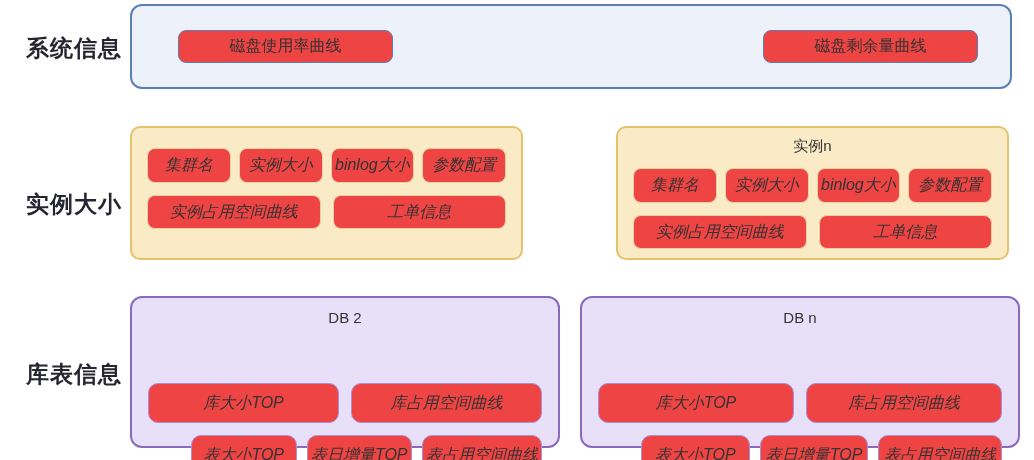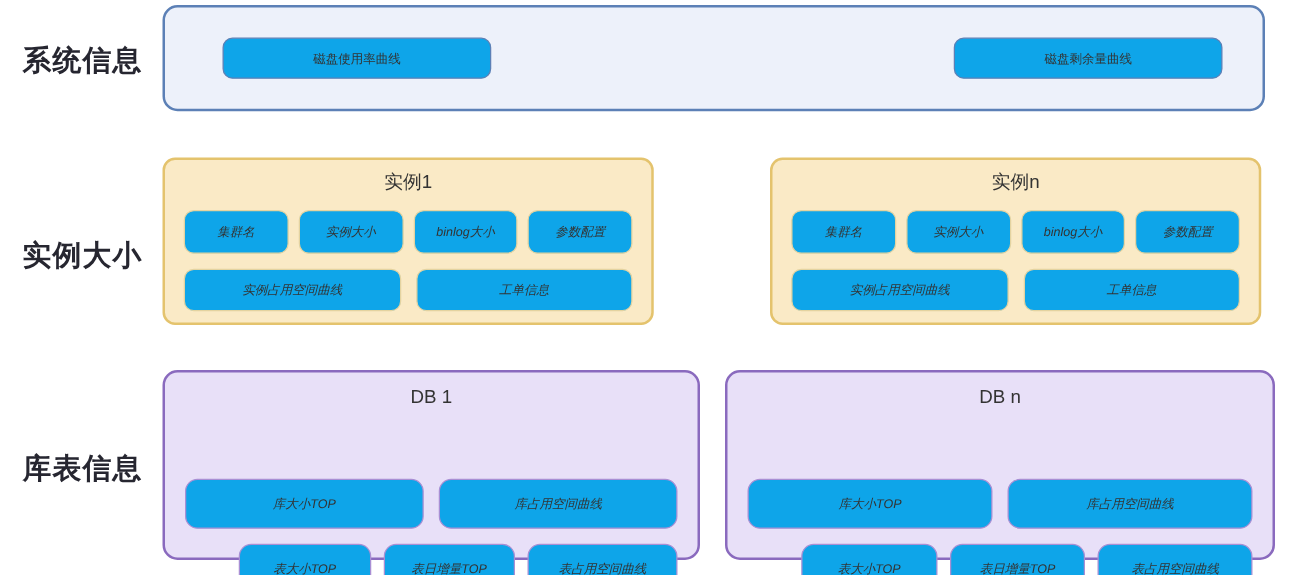--- a/index.html
+++ b/index.html
@@ -11,42 +11,42 @@
     position: relative;
     width: 1034px;
     height: 460px;
     background: var(--background, #ffffff);
     overflow: hidden;
   }
   .row-label {
     position: absolute;
     left: 18px;
     width: 112px;
-    text-align: left;
+    text-align: center;
     font-size: 23px;
     font-weight: 600;
     letter-spacing: 1px;
     color: var(--label-text, #262630);
     white-space: nowrap;
   }
   .label-system   { top: 33px; }
   .label-instance { top: 189px; }
   .label-db       { top: 359px; }
 
   .panel {
     position: absolute;
     box-sizing: border-box;
   }
   .box {
     box-sizing: border-box;
     display: flex;
     align-items: center;
     justify-content: center;
-    background: #0ea5e9;
-    font-size: 10px;
+    background: #ef4444;
+    font-size: 16px;
     color: var(--text, #333333);
     white-space: nowrap;
   }
 
   
   .panel-system {
     left: 130px; top: 4px;
     width: 882px; height: 85px;
     border: 2px solid var(--blue-border, #5c80b6);
     background: var(--blue-fill, #edf1fa);
@@ -135,21 +135,20 @@
 
   <div class="row-label label-system">系统信息</div>
   <div class="panel panel-system">
     <div class="box box-blue">磁盘使用率曲线</div>
     <div class="box box-blue">磁盘剩余量曲线</div>
   </div>
 
   <div class="row-label label-instance">实例大小</div>
 
   <div class="panel panel-yellow panel-instance-1">
-    <div class="panel-title">实例1</div>
     <div class="inner-row inner-row1">
       <div class="box">集群名</div>
       <div class="box">实例大小</div>
       <div class="box">binlog大小</div>
       <div class="box">参数配置</div>
     </div>
     <div class="inner-row inner-row2">
       <div class="box">实例占用空间曲线</div>
       <div class="box">工单信息</div>
     </div>
@@ -165,21 +164,21 @@
     </div>
     <div class="inner-row inner-row2">
       <div class="box">实例占用空间曲线</div>
       <div class="box">工单信息</div>
     </div>
   </div>
 
   <div class="row-label label-db">库表信息</div>
 
   <div class="panel panel-purple panel-db-1">
-    <div class="panel-title">DB 1</div>
+    <div class="panel-title">DB 2</div>
     <div class="inner-row inner-row1">
       <div class="box">库大小TOP</div>
       <div class="box">库占用空间曲线</div>
     </div>
     <div class="inner-row inner-row2">
       <div class="box">表大小TOP</div>
       <div class="box">表日增量TOP</div>
       <div class="box">表占用空间曲线</div>
     </div>
   </div>

